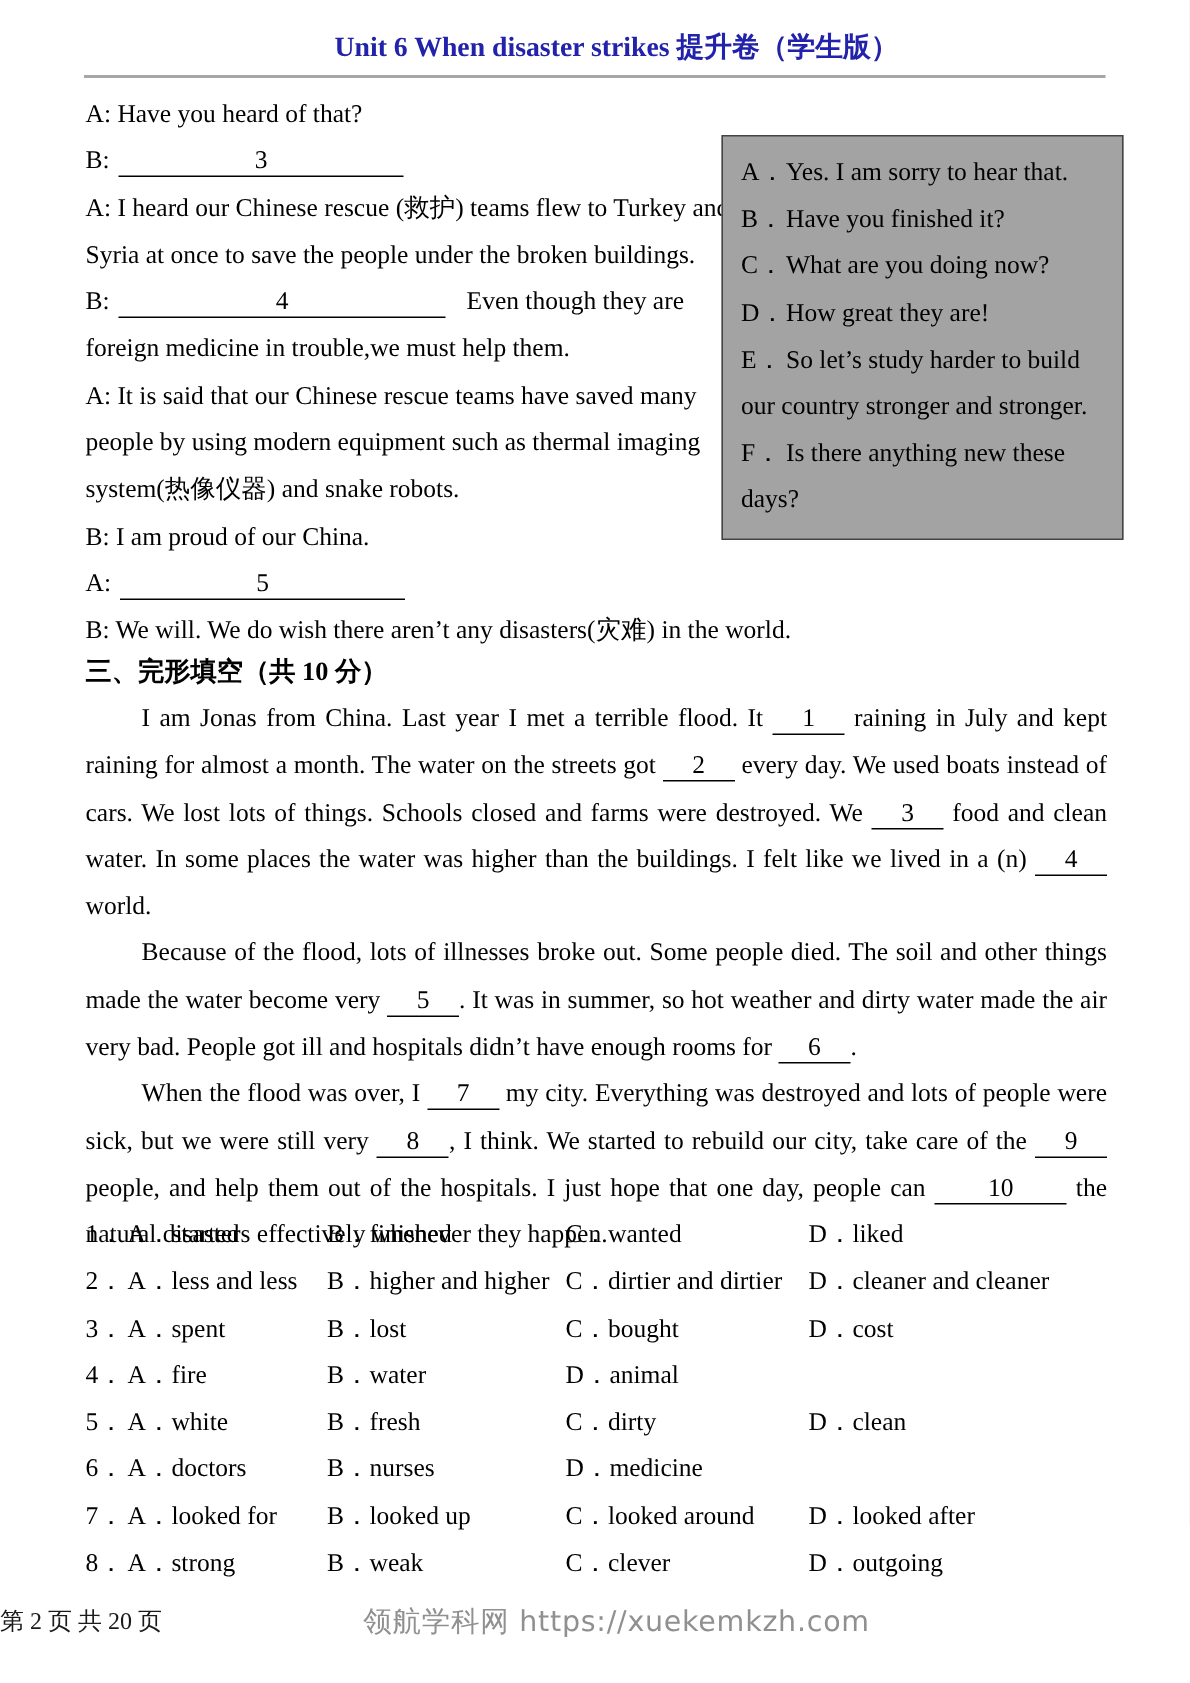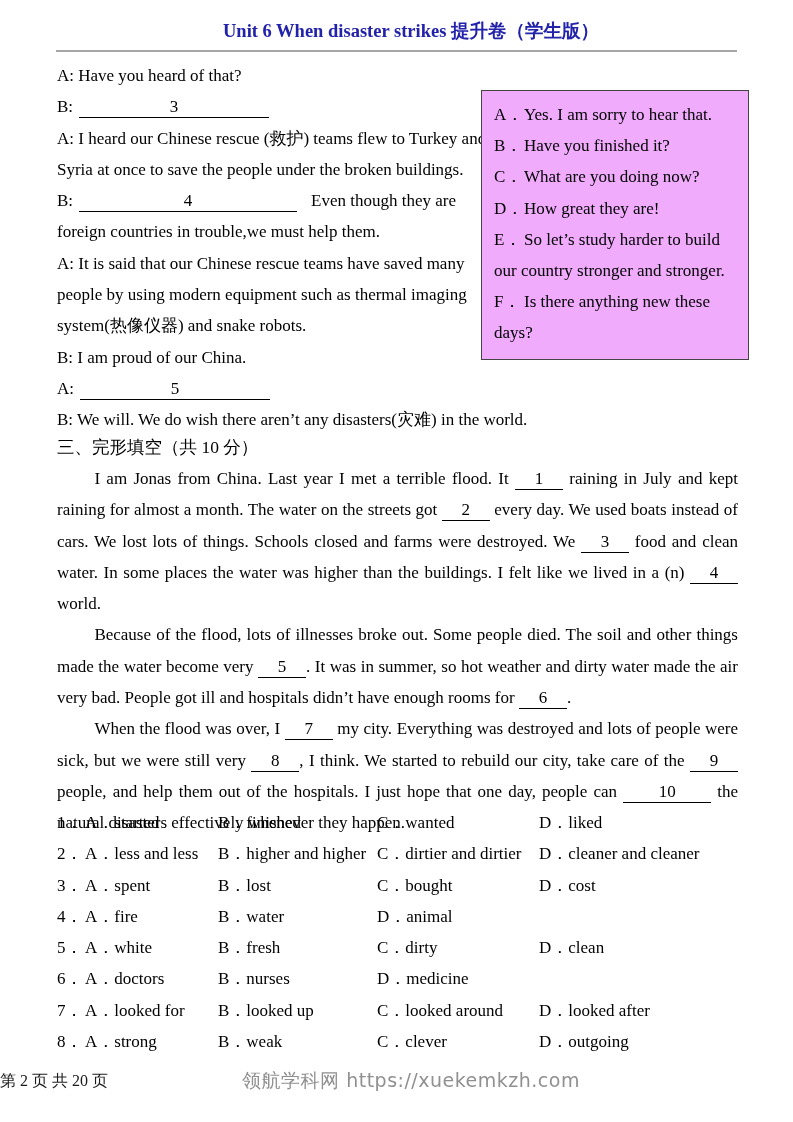--- a/index.html
+++ b/index.html
@@ -26,29 +26,29 @@
   #dialogue .dlg-line{height:31.3px;line-height:31.3px;white-space:nowrap;}
   .blank{
     display:inline-block;border-bottom:1px solid #000;
     text-align:center;line-height:normal;vertical-align:baseline;
     margin-left:6px;
   }
   .blank-suffix{margin-left:14px;}
   
   #options-box{
     position:absolute;left:424px;top:30px;width:268px;
-    border:1px solid #444;background:#f0abfc;
+    border:1px solid #444;background:#a3a3a3;
     padding:8px 12px 10px 12px;box-sizing:border-box;
   }
   #options-box .box-option{line-height:31.2px;}
   .opt-letter{display:inline-block;min-width:30px;}
   
   #section-heading{
     position:absolute;top:435px;left:57px;
-    font-weight:normal;font-size:17.5px;
+    font-weight:bold;font-size:17.5px;
   }
   
   #cloze{position:absolute;top:463px;left:57px;width:681px;}
   #cloze p{
     margin:0;text-indent:2.2em;line-height:31.3px;text-align:justify;
   }
   #cloze .cloze-blank{
     display:inline-block;border-bottom:1px solid #000;text-align:center;
     text-indent:0;line-height:normal;
   }
@@ -80,21 +80,21 @@
   <div id="title" style="color: rgb(34, 34, 170);">Unit 6 When disaster strikes 提升卷（学生版）</div>
   <div id="title-rule"></div>
 
   <div id="dialogue">
     <div id="dialogue-lines">
         <div class="dlg-line"><span>A: Have you heard of that?</span></div>
         <div class="dlg-line"><span>B:</span><span class="blank" style="width: 190px;">3</span></div>
         <div class="dlg-line"><span>A: I heard our Chinese rescue (救护) teams flew to Turkey and</span></div>
         <div class="dlg-line"><span>Syria at once to save the people under the broken buildings.</span></div>
         <div class="dlg-line"><span>B:</span><span class="blank" style="width: 218px;">4</span><span class="blank-suffix">Even though they are</span></div>
-        <div class="dlg-line"><span>foreign countries in trouble,we must help them.</span></div>
+        <div class="dlg-line"><span>foreign medicine in trouble,we must help them.</span></div>
         <div class="dlg-line"><span>A: It is said that our Chinese rescue teams have saved many</span></div>
         <div class="dlg-line"><span>people by using modern equipment such as thermal imaging</span></div>
         <div class="dlg-line"><span>system(热像仪器) and snake robots.</span></div>
         <div class="dlg-line"><span>B: I am proud of our China.</span></div>
         <div class="dlg-line"><span>A:</span><span class="blank" style="width: 190px;">5</span></div>
         <div class="dlg-line"><span>B: We will. We do wish there aren’t any disasters(灾难) in the world.</span></div>
       </div>
     <div id="options-box">
         <div class="box-option"><span class="opt-letter">A．</span><span>Yes. I am sorry to hear that.</span></div>
         <div class="box-option"><span class="opt-letter">B．</span><span>Have you finished it?</span></div>

